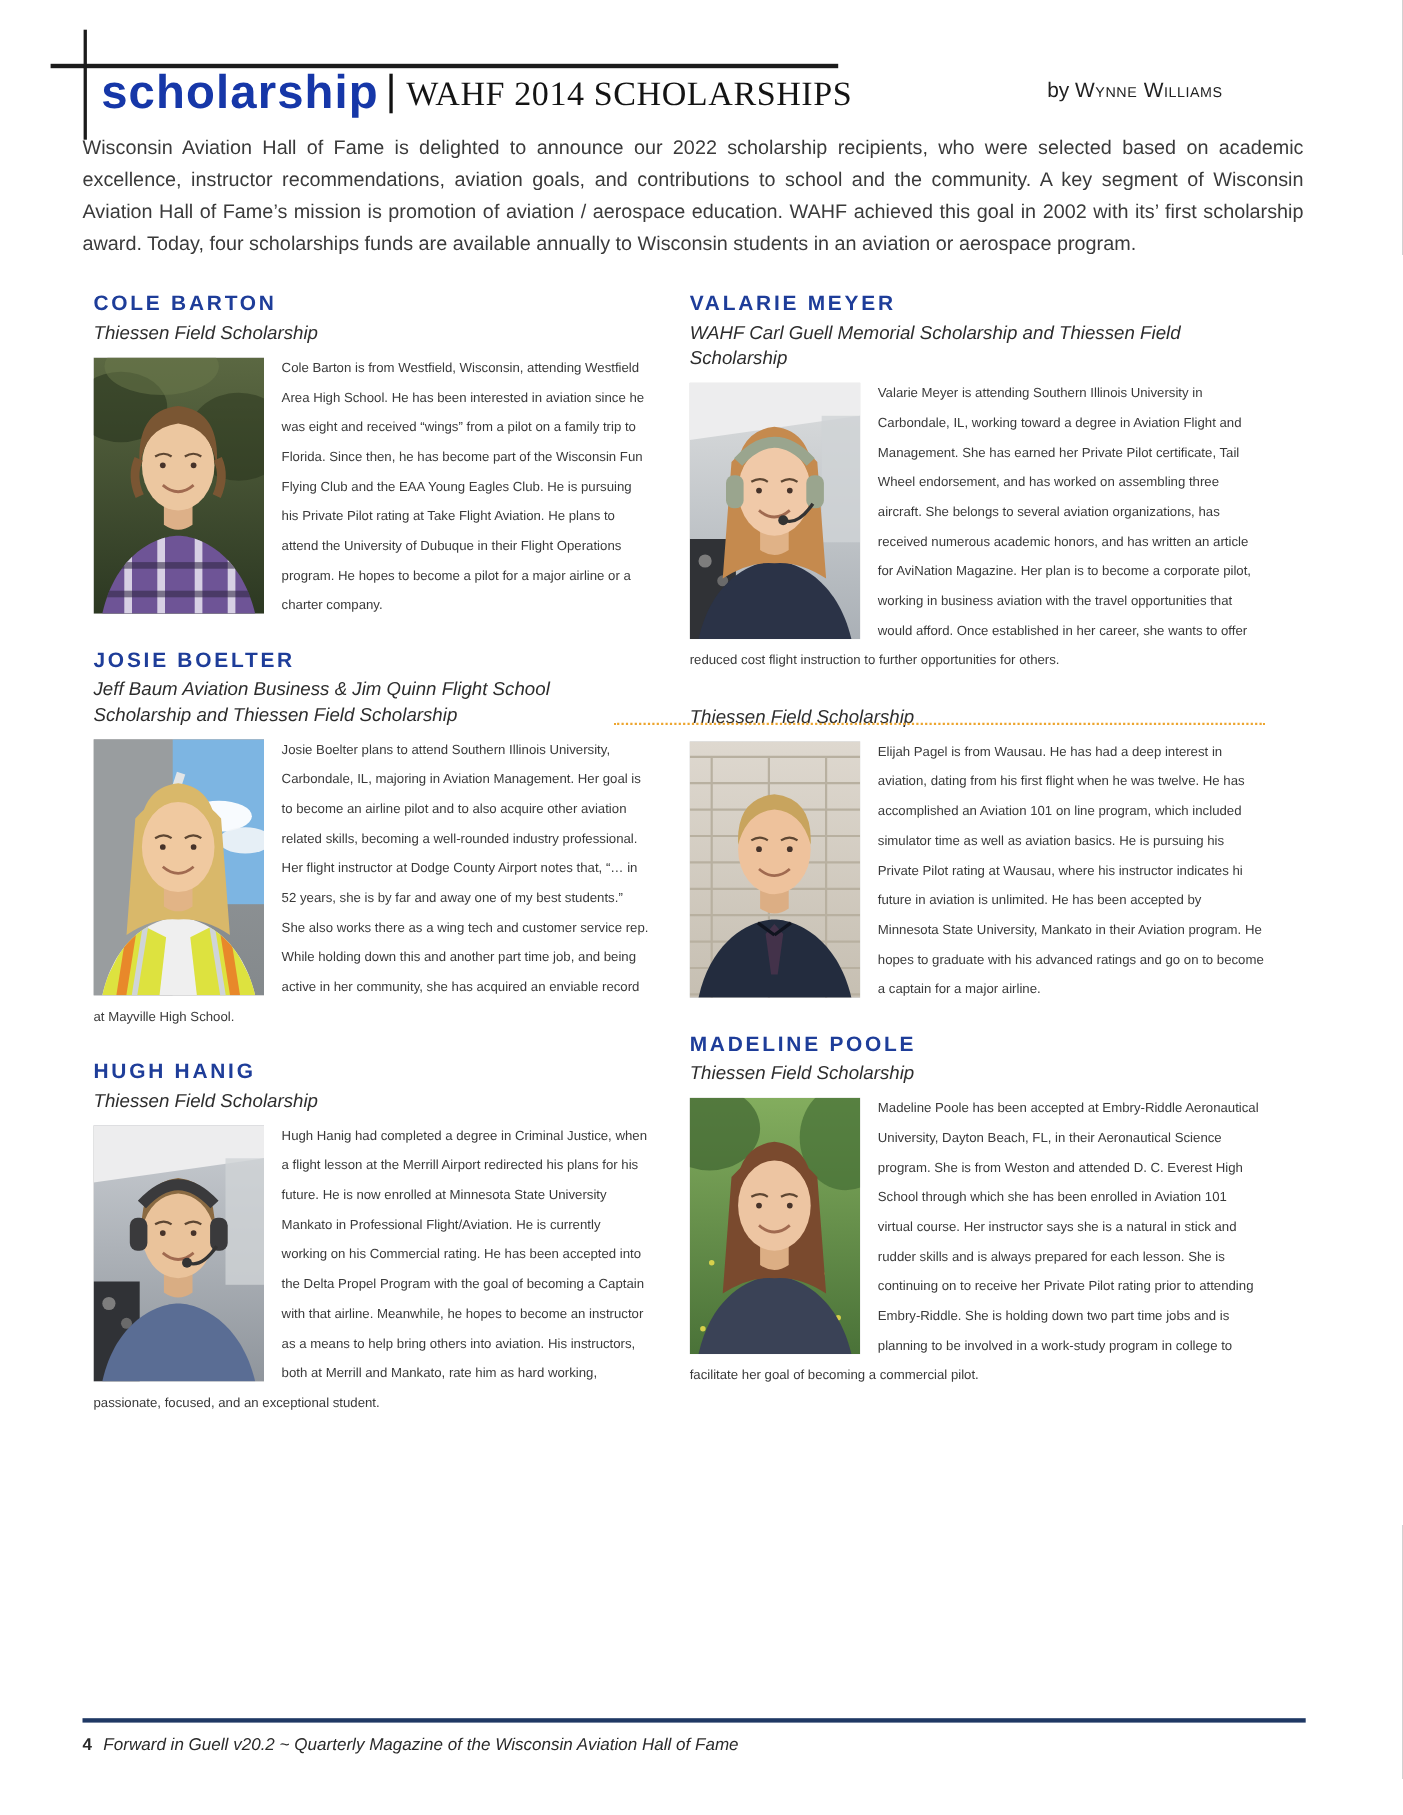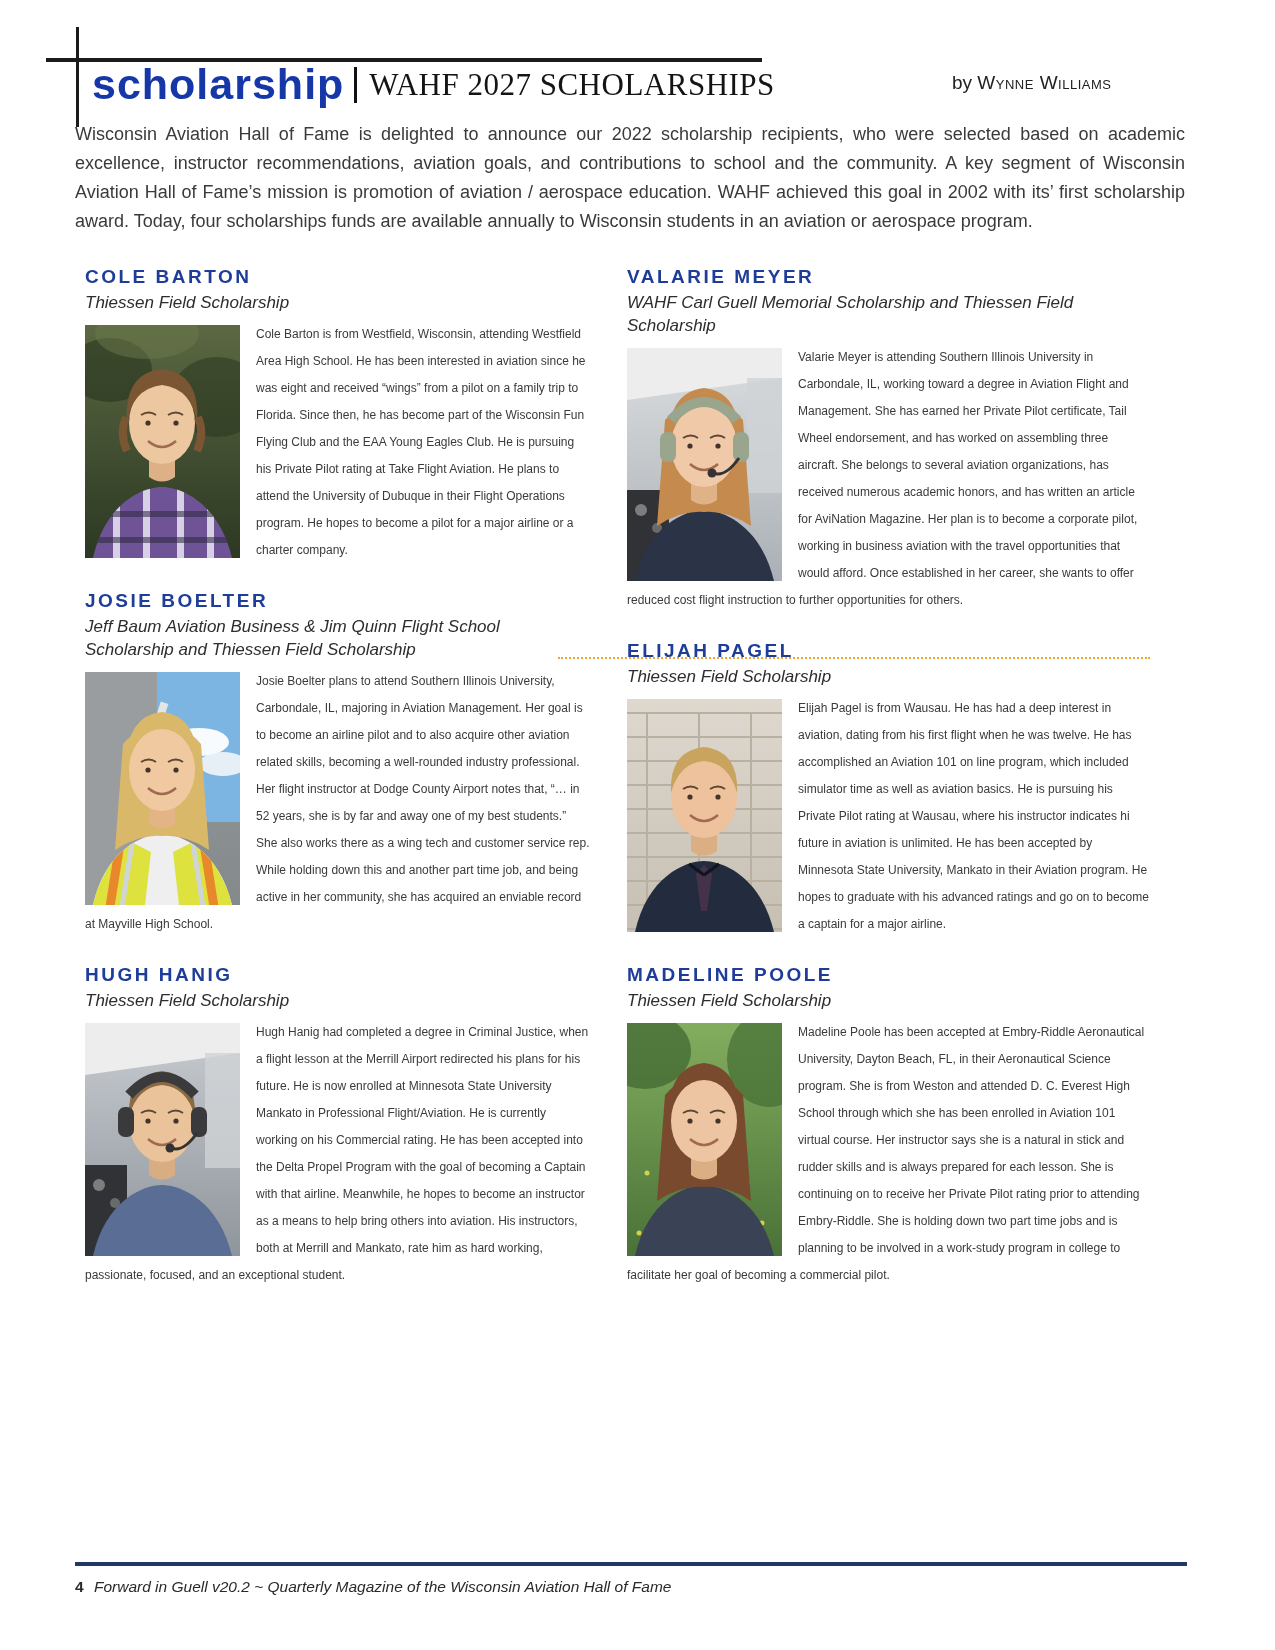--- a/index.html
+++ b/index.html
@@ -45,21 +45,21 @@
 <body>
 
 <div class="page">
 
   <div class="rule-h"></div>
   <div class="rule-v"></div>
 
   <div class="masthead">
     <span class="logo">scholarship</span>
     <span class="pipe"></span>
-    <span class="mast-title">WAHF 2027 SCHOLARSHIPS</span>
+    <span class="mast-title">WAHF 2014 SCHOLARSHIPS</span>
   </div>
   <div class="byline">
     <span>by</span>
     <span class="sc">Wynne Williams</span>
   </div>
 
   <div class="content">
     <p class="intro">Wisconsin Aviation Hall of Fame is delighted to announce our 2022 scholarship recipients, who were selected based on academic excellence, instructor recommendations, aviation goals, and contributions to school and the community.  A key segment of Wisconsin Aviation Hall of Fame’s mission is promotion of aviation / aerospace education.  WAHF achieved this goal in 2002 with its’ first scholarship award.  Today, four scholarships funds are available annually to Wisconsin students in an aviation or aerospace program.</p>
 
     <div class="columns">
@@ -236,21 +236,20 @@
     <rect x="106" y="84" width="16" height="30" rx="7" fill="#9aa58e"></rect>
     <path d="M112,110 Q98,130 86,125" stroke="#333" stroke-width="3" fill="none"></path>
     <circle cx="85" cy="125" r="4.5" fill="#333"></circle>
                 </svg>
               </div>
             <p class="bio">Valarie Meyer is attending Southern Illinois University in Carbondale, IL, working toward a degree in Aviation Flight and Management.  She has earned her Private Pilot certificate, Tail Wheel endorsement, and has worked on assembling three aircraft.  She belongs to several aviation organizations, has received numerous academic honors, and has written an article for AviNation Magazine.  Her plan is to become a corporate pilot, working in business aviation with the travel opportunities that would afford.  Once established in her career, she wants to offer reduced cost flight instruction to further opportunities for others.</p>
           </div>
         </section>
 
         <section class="profile">
-          <h2>ELIJAH PAGEL</h2>
           <p class="scholarship">Thiessen Field Scholarship</p>
           <div class="bio-wrap">
             <div class="photo">
                 <svg width="155" height="233" viewBox="0 0 155 233" xmlns="http://www.w3.org/2000/svg">
   <defs>
     <linearGradient id="g4" x1="0" y1="0" x2="0" y2="1">
       <stop offset="0" stop-color="#ded8cf"></stop>
                       <stop offset="1" stop-color="#c6bfb2"></stop>
     </linearGradient>
     <clipPath id="c4">

